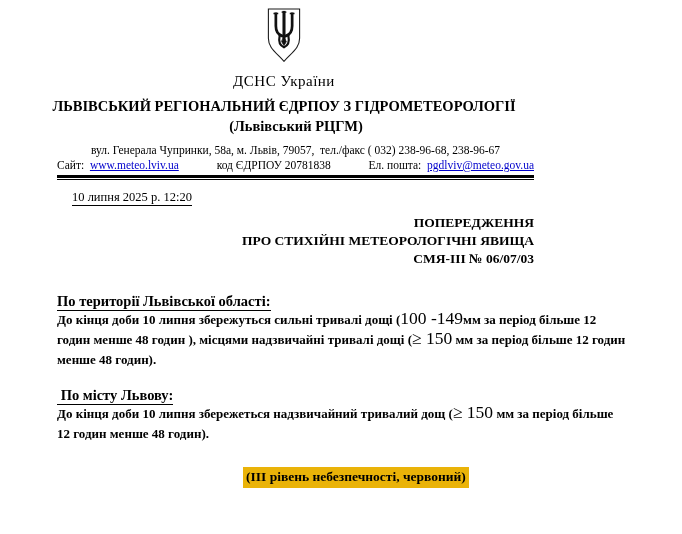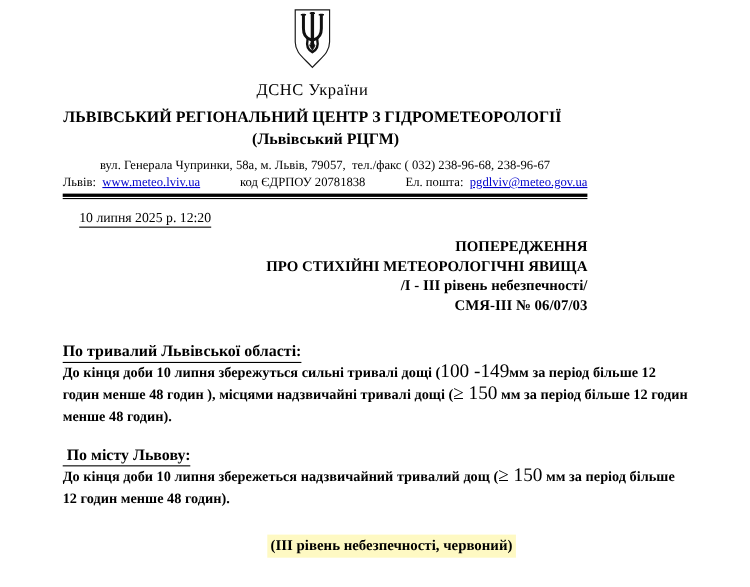--- a/index.html
+++ b/index.html
@@ -37,21 +37,21 @@
   .section-heading { font-weight: 700; font-size: 14.5px; }
   .section-heading span { border-bottom: 1.5px solid #000; padding-bottom: 1px; white-space: pre; }
   .section-body { font-weight: 700; font-size: 13px; line-height: 20px; margin-top: 0;
                   width: 586px; }
   .num-big { font-size: 17.5px; font-weight: 400; line-height: 1; }
 
   .sec1 { margin-top: 25px; }
   .sec2 { margin-top: 17px; }
 
   .alert-banner { display: inline-block; margin-top: 23px; margin-left: 186px;
-                  background: #fef9c3; color: #000; font-weight: 700; font-size: 13.5px;
+                  background: #eab308; color: #000; font-weight: 700; font-size: 13.5px;
                   padding: 2px 3px 3px 3px; }
 </style>
 </head>
 <body>
 
 <div class="page">
   <div class="emblem-wrap">
     <span class="emblem">
       <svg viewBox="0 0 60 84" width="44" height="57" xmlns="http://www.w3.org/2000/svg">
         <path d="M7 3 H53 V46 C53 60 43 66 30 80 C17 66 7 60 7 46 Z" fill="none" stroke="#1a1a1a" stroke-width="1.6"></path>
@@ -61,54 +61,53 @@
           <path d="M30 8 V47" stroke-width="4.5"></path>
           <path d="M15.5 9.5 H20.5 M39.5 9.5 H44.5 M27.5 7.5 H32.5" stroke-width="2"></path>
           <path d="M23.5 43 C21.5 52 25 57 30 59.5 C35 57 38.5 52 36.5 43" stroke-width="3.2"></path>
           <path d="M30 45 L33.5 51 L30 57 L26.5 51 Z" fill="#111" stroke-width="1"></path>
         </g>
       </svg>
     </span>
   </div>
   <div class="agency">ДСНС України</div>
 
-  <div class="org1">ЛЬВІВСЬКИЙ РЕГІОНАЛЬНИЙ ЦЕНТР З ГІДРОМЕТЕОРОЛОГІЇ</div>
+  <div class="org1">ЛЬВІВСЬКИЙ РЕГІОНАЛЬНИЙ ЄДРПОУ З ГІДРОМЕТЕОРОЛОГІЇ</div>
   <div class="org2">(Львівський РЦГМ)</div>
 
   <div class="content">
     <div class="address">вул. Генерала Чупринки, 58а, м. Львів, 79057,  тел./факс ( 032) 238-96-68, 238-96-67</div>
 
     <div class="contact-row">
       <span>
-        <span>Львів:</span>&nbsp;
+        <span>Сайт:</span>&nbsp;
         <span class="link">www.meteo.lviv.ua</span>
       </span>
       <span>код ЄДРПОУ 20781838</span>
       <span>
         <span>Ел. пошта:</span>&nbsp;
         <span class="link">pgdlviv@meteo.gov.ua</span>
       </span>
     </div>
 
     <div class="rule"></div>
 
     <div class="date-line">
       <span>10 липня 2025 р. 12:20</span>
     </div>
 
     <div class="title-block">
       <div>ПОПЕРЕДЖЕННЯ</div>
       <div>ПРО СТИХІЙНІ МЕТЕОРОЛОГІЧНІ ЯВИЩА</div>
-      <div>/І - ІІІ рівень небезпечності/</div>
       <div>СМЯ-ІІІ № 06/07/03</div>
     </div>
 
     <div class="section sec1">
       <div class="section-heading">
-        <span>По тривалий Львівської області:</span>
+        <span>По території Львівської області:</span>
       </div>
       <div class="section-body"><span>До кінця доби 10 липня збережуться сильні тривалі дощі (</span><span class="num-big">100 -149</span><span>мм за період більше 12</span><br><span>годин менше 48 годин ), місцями надзвичайні тривалі дощі (</span><span class="num-big">≥ 150</span><span> мм за період більше 12 годин</span><br><span>менше 48 годин).</span></div>
     </div>
 
     <div class="section sec2">
       <div class="section-heading">
         <span> По місту Львову:</span>
       </div>
       <div class="section-body"><span>До кінця доби 10 липня збережеться надзвичайний тривалий дощ (</span><span class="num-big">≥ 150</span><span> мм за період більше</span><br><span>12 годин менше 48 годин).</span></div>
     </div>

